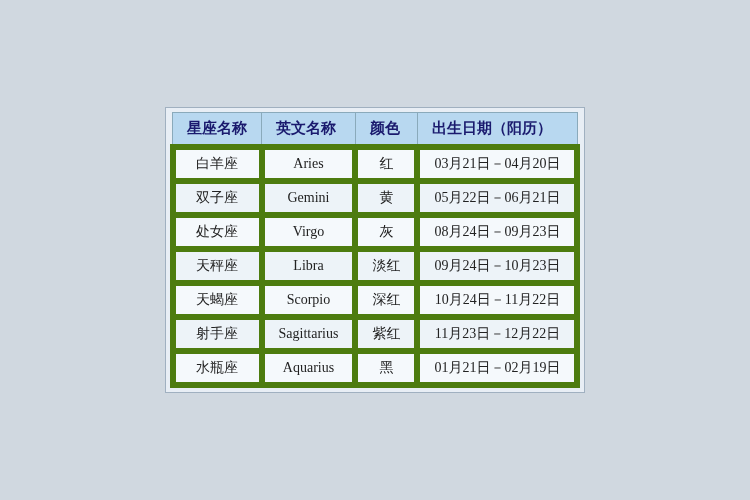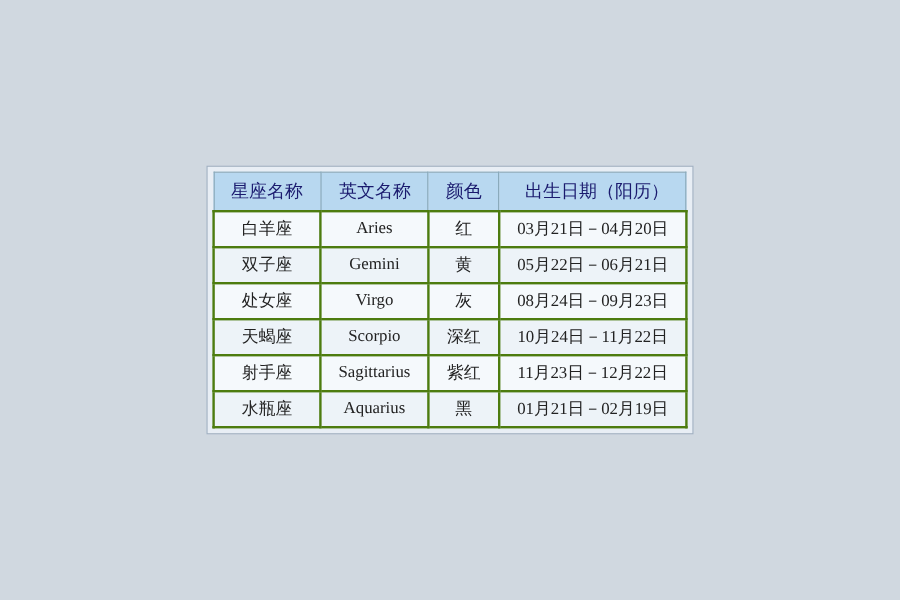--- a/index.html
+++ b/index.html
@@ -27,28 +27,28 @@
     table {
       border-collapse: collapse;
       font-size: 15px;
       color: #222;
     }
 
     th {
       background-color: #b8d8f0;
       border: 1px solid #8aaabb;
       padding: 6px 14px;
-      text-align: right;
-      font-weight: normal;
+      text-align: left;
+      font-weight: bold;
       color: #1a1a6e;
       font-size: 15px;
     }
 
     td {
-      border: 2px solid #4d7c0f;
+      border: 6px solid #4d7c0f;
       padding: 5px 14px;
       text-align: center;
       background-color: #f5f9fc;
       color: #222;
       font-size: 14px;
     }
 
     tr:nth-child(even) td {
       background-color: #edf3f8;
     }
@@ -79,20 +79,26 @@
           <td>黄</td>
           <td>05月22日－06月21日</td>
         </tr>
         <tr>
           <td>处女座</td>
           <td>Virgo</td>
           <td>灰</td>
           <td>08月24日－09月23日</td>
         </tr>
         <tr>
+          <td>天秤座</td>
+          <td>Libra</td>
+          <td>淡红</td>
+          <td>09月24日－10月23日</td>
+        </tr>
+        <tr>
           <td>天蝎座</td>
           <td>Scorpio</td>
           <td>深红</td>
           <td>10月24日－11月22日</td>
         </tr>
         <tr>
           <td>射手座</td>
           <td>Sagittarius</td>
           <td>紫红</td>
           <td>11月23日－12月22日</td>

